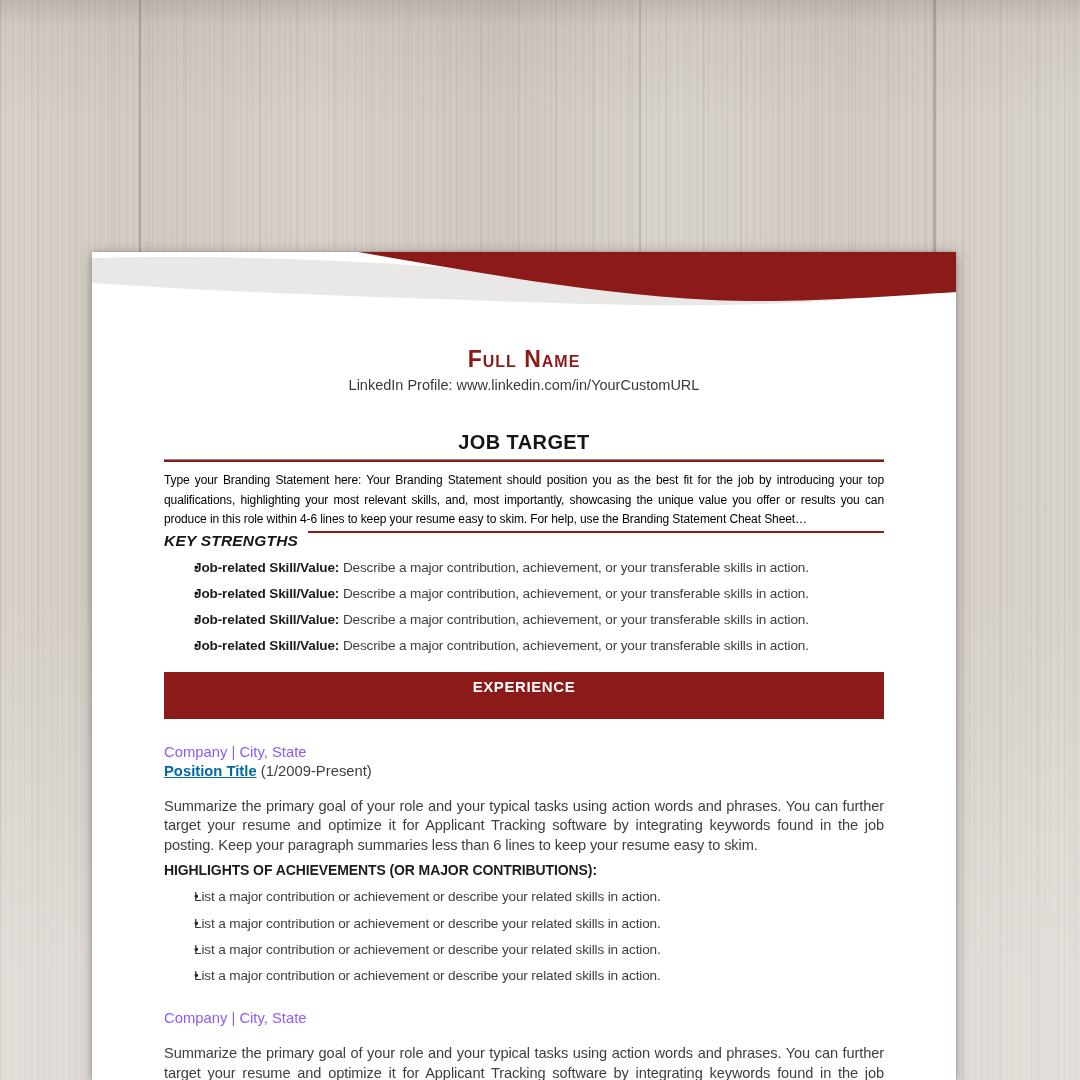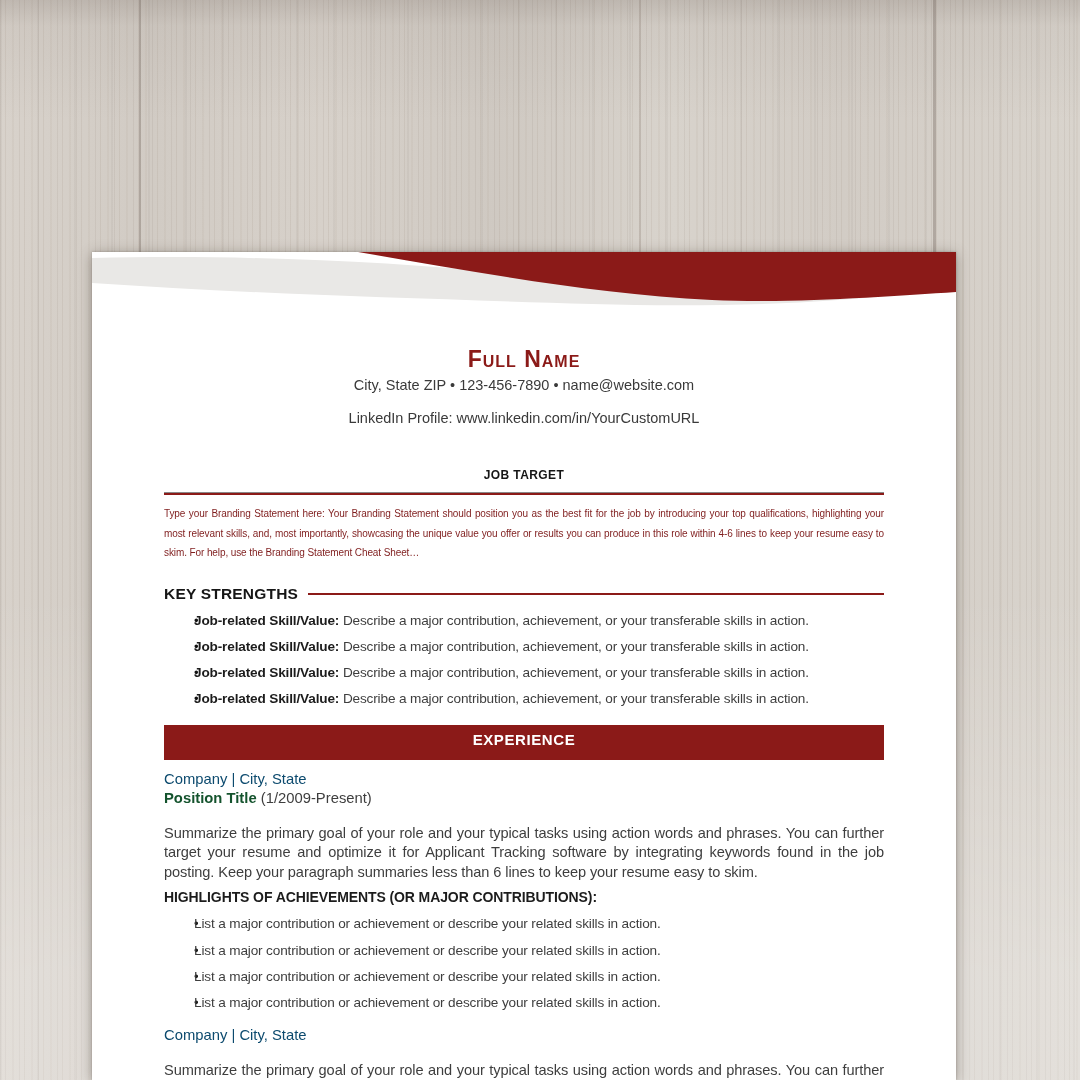--- a/index.html
+++ b/index.html
@@ -39,68 +39,67 @@
   .content { position:relative; padding:94px 72px 0 72px; color:#3e3e3e; }
 
   .full-name {
     font-size:23px; line-height:26px; font-weight:bold; text-align:center;
     font-variant:small-caps; letter-spacing:1px; color:var(--accent-red, #8b1a18);
   }
   .contact { font-size:14.5px; line-height:19px; text-align:center; color:#3a3a3a; margin-top:14px; }
   .contact:first-of-type { margin-top:4px; }
 
   .jt-heading {
-    margin-top:36px; font-size:12px; line-height:22px; font-weight:bold;
+    margin-top:36px; font-size:20px; line-height:22px; font-weight:bold;
     letter-spacing:0.4px; text-align:center; color:#161616;
   }
   .rule-full {
     margin-top:7px; height:2px; background:var(--accent-red, #8b1a18);
     box-shadow:0 -1px 0 rgba(40,40,40,0.55);
   }
   .para {
-    margin-top:9px; font-size:10px; line-height:19.6px; letter-spacing:-0.1px;
-    text-align:justify; color:#7f1d1d;
+    margin-top:9px; font-size:12px; line-height:19.6px; letter-spacing:-0.1px;
+    text-align:justify; color:#000000;
   }
 
-  .side-heading { display:flex; align-items:center; margin-top:21px; }
+  .side-heading { display:flex; align-items:flex-start; margin-top:1px;font-style:italic; }
   .side-heading h3 { font-size:15.5px; line-height:20px; font-weight:bold; color:#161616; letter-spacing:0.2px; white-space:nowrap; }
   .rule-flex { flex:1; height:2px; background:var(--accent-red, #8b1a18); margin-left:10px; }
 
   ul.bullets { list-style:none; margin-top:7px; }
   ul.bullets li { display:flex; margin-bottom:6.5px; font-size:13.6px; line-height:19.6px; letter-spacing:-0.15px; white-space:nowrap; }
   ul.bullets .dot { width:25px; padding-left:30px; flex:0 0 auto; color:#111; font-size:13px; }
   ul.bullets b { color:#1c1c1c;text-align:right; }
 
   .banner {
-    margin-top:16px; height:35px; line-height:29px; background:var(--accent-red, #8b1a18);
+    margin-top:16px; height:47px; line-height:29px; background:var(--accent-red, #8b1a18);
     color:#ffffff; font-weight:bold; font-size:15px; letter-spacing:0.6px; text-align:center;
   }
 
-  .company { margin-top:10px; font-size:14.8px; line-height:19px; color:#0c4a6e; }
+  .company { margin-top:24px; font-size:14.8px; line-height:19px; color:#8b5cf6; }
   .position { font-size:14.8px; line-height:19px; color:#3e3e3e; }
-  .position b { color:#14532d; }
+  .position b { color:#0369a1;text-decoration:underline; }
   .summary { margin-top:16px; font-size:14.6px; line-height:19.6px; letter-spacing:-0.1px; text-align:justify; }
   .hl-title { margin-top:6px; font-size:14px; line-height:19px; font-weight:bold; color:#1c1c1c; letter-spacing:-0.1px; }
   .entry-2 { margin-top:14px; }
 </style>
 </head>
 <body>
 
 <div class="scene">
   <div class="paper">
 
     <svg class="wave-svg" viewBox="0 0 864 62" preserveAspectRatio="none">
       <path d="M0,6 C180,2 340,12 480,28 C620,44 740,44 832,38 C770,50 640,56 500,52 C340,47 160,42 0,31 Z" style="fill:var(--wave-gray, #e9e8e6);"></path>
       <path d="M266,0 L864,0 L864,40 C800,44 700,52 620,48 C500,42 390,21 266,0 Z" style="fill:var(--accent-red, #8b1a18);"></path>
     </svg>
 
     <div class="content">
 
       <h1 class="full-name">Full Name</h1>
-      <p class="contact">City, State ZIP • 123-456-7890 • name@website.com</p>
       <p class="contact">LinkedIn Profile: www.linkedin.com/in/YourCustomURL</p>
 
       <h2 class="jt-heading">JOB TARGET</h2>
       <div class="rule-full"></div>
       <p class="para">Type your Branding Statement here: Your Branding Statement should position you as the best fit for the job by introducing your top qualifications, highlighting your most relevant skills, and, most importantly, showcasing the unique value you offer or results you can produce in this role within 4-6 lines to keep your resume easy to skim. For help, use the Branding Statement Cheat Sheet…</p>
 
       <div class="side-heading">
         <h3>KEY STRENGTHS</h3>
         <div class="rule-flex"></div>
       </div>

